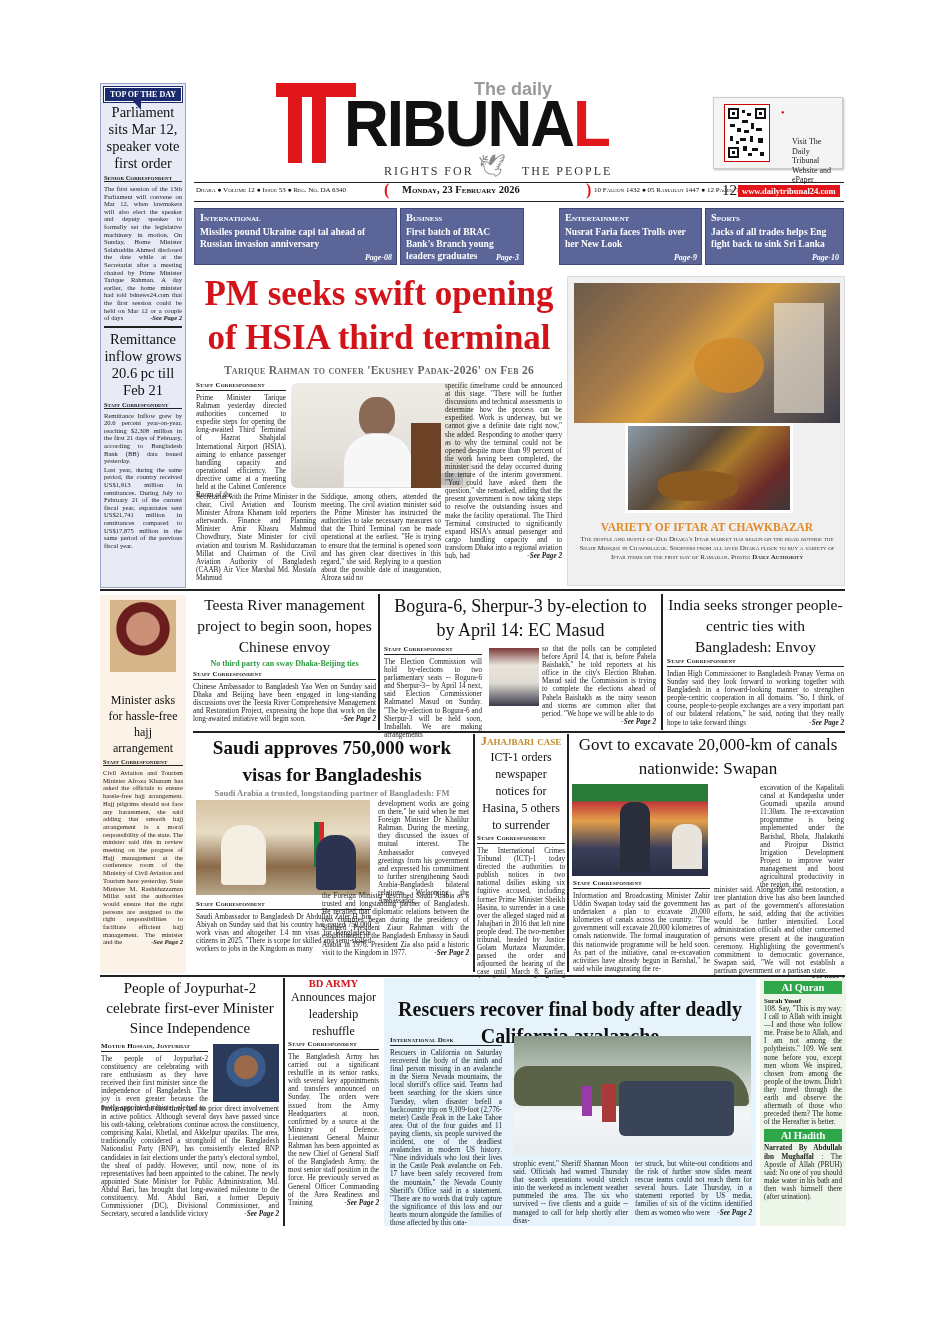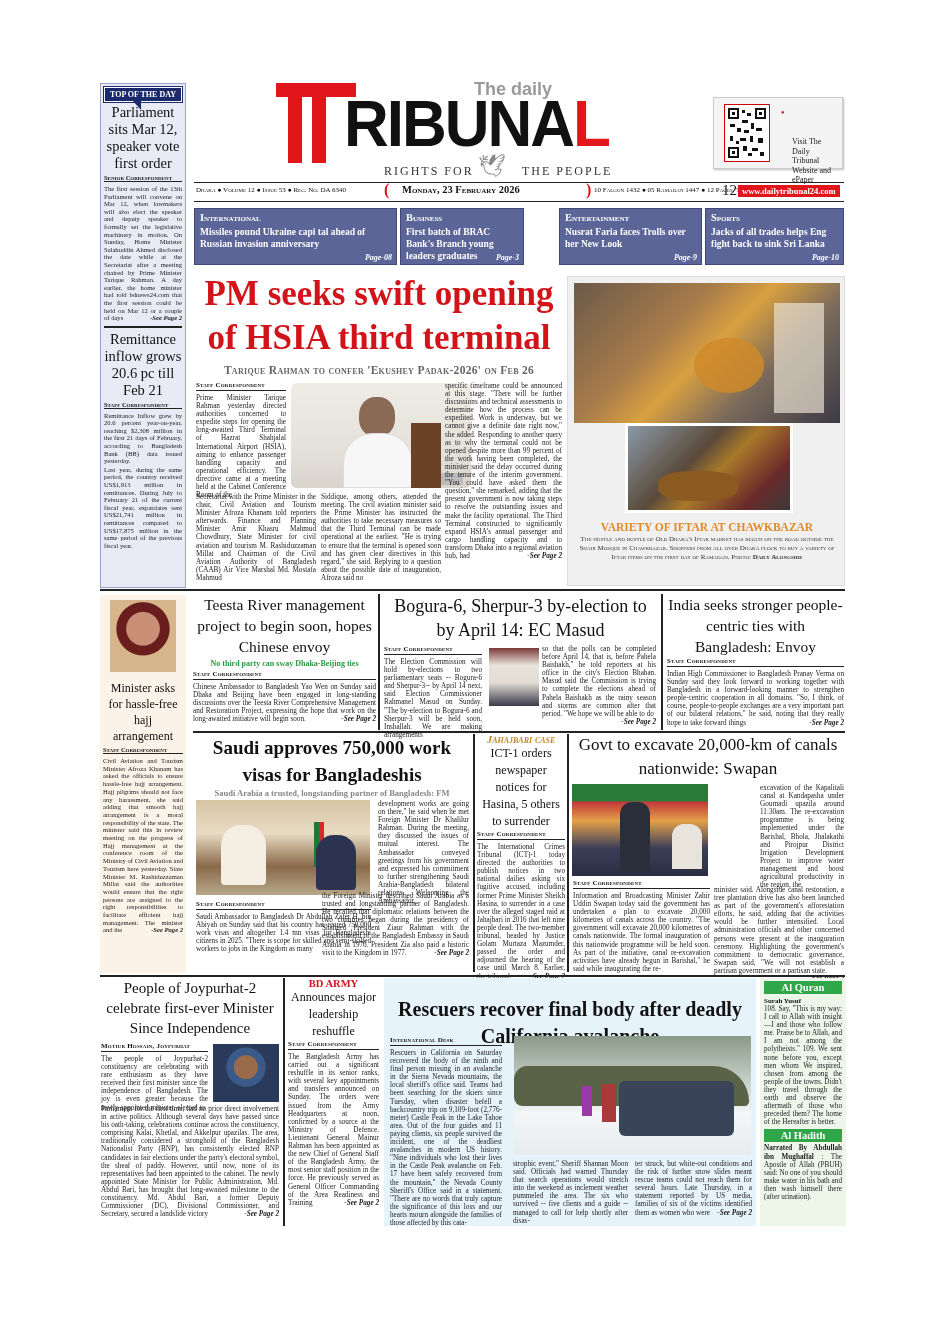--- a/index.html
+++ b/index.html
@@ -176,29 +176,29 @@
 <div class="abs" style="left:567px;top:276px;width:278px;height:310px;background:#f0f0f0;border:1px solid #ddd;">
   <div class="abs" style="left:6px;top:6px;width:266px;height:140px;background:linear-gradient(135deg,#6b5a4a 0%,#a87c4a 35%,#d9a040 50%,#7a6a5c 70%,#3b3a45 100%);">
     <div class="abs" style="left:120px;top:55px;width:70px;height:55px;border-radius:50%;background:#d08a2a;opacity:0.85;"></div>
     <div class="abs" style="left:200px;top:20px;width:50px;height:110px;background:#e8e0d0;opacity:0.7;"></div>
   </div>
   <div class="abs" style="left:57px;top:146px;width:168px;height:90px;border:3px solid #fff;background:linear-gradient(135deg,#8a9aa8 0%,#5a4a3a 40%,#a8782a 55%,#6a2a2a 80%,#3a3a3a 100%);">
     <div class="abs" style="left:30px;top:45px;width:80px;height:30px;border-radius:40%;background:#8a5a20;"></div>
   </div>
   <div class="abs" style="left:0;top:244px;width:278px;text-align:center;color:#e08a2a;font-size:11.5px;font-weight:bold;">VARIETY OF IFTAR AT CHAWKBAZAR</div>
   <div class="abs" style="left:6px;top:258px;width:266px;text-align:center;font-size:7px;line-height:9px;font-variant:small-caps;color:#333;">
-    <span>The hustle and bustle of Old Dhaka's Iftar market has begun on the road outside the Shahi Mosque in Chawkbazar. Shoppers from all over Dhaka flock to buy a variety of Iftar items on the first day of Ramadan. Photo:</span> <b>Daily Alongside</b>
+    <span>The hustle and bustle of Old Dhaka's Iftar market has begun on the road outside the Shahi Mosque in Chawkbazar. Shoppers from all over Dhaka flock to buy a variety of Iftar items on the first day of Ramadan. Photo:</span> <b>Daily Authority</b>
   </div>
 </div>
 
 <div class="rule-h" style="left:100px;top:589px;width:745px;"></div>
 
 <div class="abs" style="left:100px;top:595px;width:86px;height:378px;background:#fbf3e8;padding:3px;">
   <div style="width:66px;height:72px;margin:2px auto 0;background:radial-gradient(circle at 50% 40%,#c98f77 0 30%,#6a1d1d 32% 48%,#d7b58a 50%);"></div>
-  <div class="hdr" style="font-size:12px;line-height:16px;margin-top:8px;">Minister asks for hassle-free hajj arrangement</div>
+  <div class="hdr" style="font-size:12px;line-height:16px;margin-top:20px;">Minister asks for hassle-free hajj arrangement</div>
   <div class="side-byline">Staff Correspondent</div>
   <div class="body-txt" style="font-size:6.6px;line-height:7.7px;">
     <span>Civil Aviation and Tourism Minister Afroza Khanam has asked the officials to ensure hassle-free hajj arrangement. Hajj pilgrims should not face any harassment, she said adding that smooth hajj arrangement is a moral responsibility of the state. The minister said this in review meeting on the progress of Hajj management at the conference room of the Ministry of Civil Aviation and Tourism here yesterday. State Minister M. Rashiduzzaman Millat said the authorities would ensure that the right persons are assigned to the right responsibilities to facilitate efficient hajj management. The minister and the</span>
     <span class="see">-See Page 2</span>
   </div>
 </div>
 
 <div class="abs" style="left:193px;top:594px;width:183px;">
   <div class="hdr" style="font-size:15.5px;line-height:21px;">Teesta River management project to begin soon, hopes Chinese envoy</div>
   <div style="text-align:center;color:#2e9a3e;font-weight:bold;font-size:8px;margin:2px 0;">No third party can sway Dhaka-Beijing ties</div>
@@ -248,21 +248,21 @@
   <div class="body-txt">Saudi Ambassador to Bangladesh Dr Abdullah Zafer H. bin Abiyah on Sunday said that his country has issued 750,000 work visas and altogether 1.4 mn visas for Bangladeshi citizens in 2025. "There is scope for skilled and semi-skilled workers to jobs in the Kingdom as many</div>
 </div>
 <div class="abs body-txt" style="left:378px;top:800px;width:91px;">development works are going on there," he said when he met Foreign Minister Dr Khalilur Rahman. During the meeting, they discussed the issues of mutual interest. The Ambassador conveyed greetings from his government and expressed his commitment to further strengthening Saudi Arabia-Bangladesh bilateral relations. Welcoming the Ambassador,</div>
 <div class="abs body-txt" style="left:322px;top:892px;width:147px;margin-left:0;">
   <span>the Foreign Minister described Saudi Arabia as a trusted and longstanding partner of Bangladesh. He recalled that diplomatic relations between the two countries began during the presidency of Shaheed President Ziaur Rahman with the establishment of the Bangladesh Embassy in Saudi Arabia in 1976. President Zia also paid a historic visit to the Kingdom in 1977.</span>
   <span class="see">-See Page 2</span>
 </div>
 <div class="rule-v" style="left:473px;top:734px;height:238px;"></div>
 
 <div class="abs" style="left:477px;top:733px;width:88px;">
-  <div style="text-align:center;color:#c28a2a;font-size:11px;font-weight:bold;font-variant:small-caps;font-style:italic;">Jahajbari case</div>
+  <div style="text-align:center;color:#c28a2a;font-size:13px;font-weight:bold;font-variant:small-caps;">Jahajbari case</div>
   <div class="hdr" style="font-size:12px;line-height:17px;">ICT-1 orders newspaper notices for Hasina, 5 others to surrender</div>
   <div class="byline">Staff Correspondent</div>
   <div class="body-txt">
     <span>The International Crimes Tribunal (ICT)-1 today directed the authorities to publish notices in two national dailies asking six fugitive accused, including former Prime Minister Sheikh Hasina, to surrender in a case over the alleged staged raid at Jahajbari in 2016 that left nine people dead. The two-member tribunal, headed by Justice Golam Murtaza Mazumder, passed the order and adjourned the hearing of the case until March 8. Earlier, the tribunal</span>
     <span class="see">-See Page 2</span>
   </div>
 </div>
 <div class="rule-v" style="left:567px;top:734px;height:238px;"></div>
 
 <div class="abs" style="left:572px;top:733px;width:272px;">

